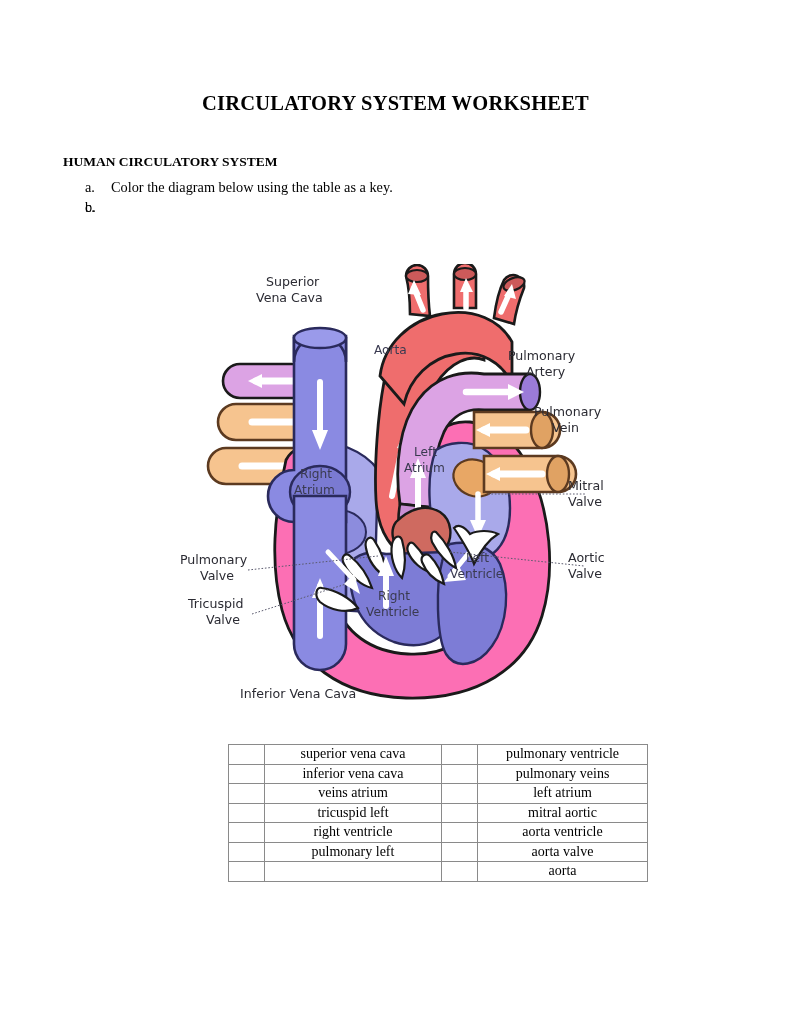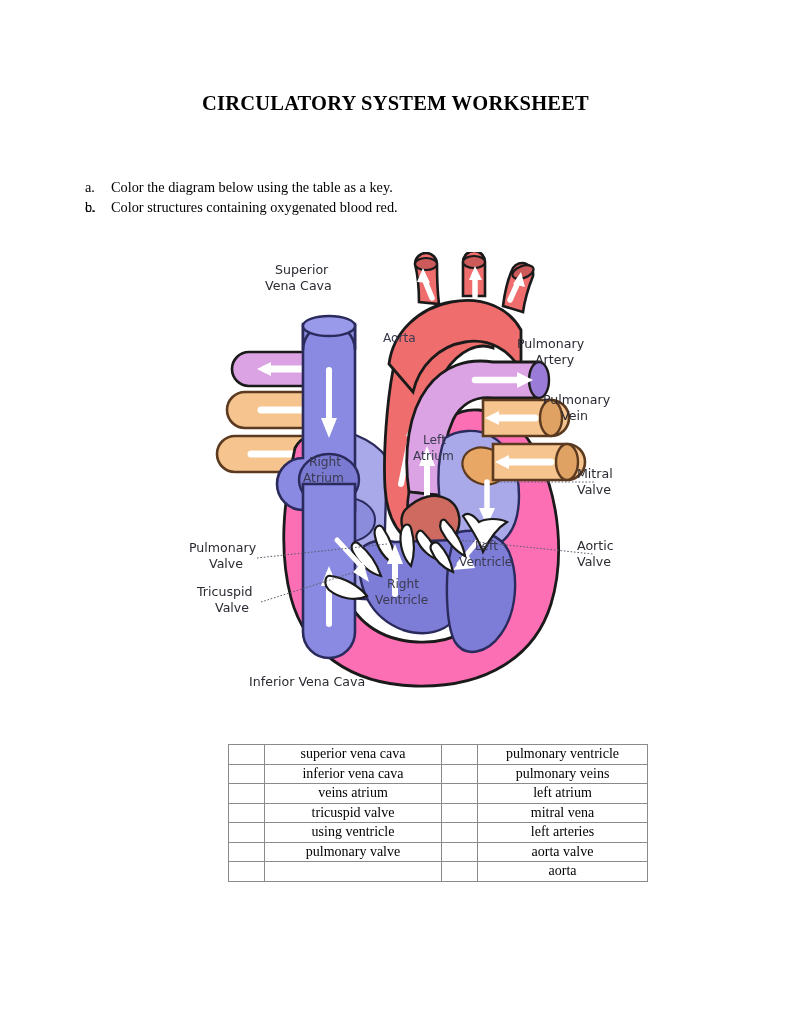--- a/index.html
+++ b/index.html
@@ -52,24 +52,23 @@
     padding-left: 48px;
   }
   .instructions li .marker {
     position: absolute;
     left: 22px;
     top: 0;
   }
   .diagram-wrap {
     position: absolute;
     left: 178px;
-    top: 252px;
+    top: 264px;
     width: 436px;
     height: 456px;
-    margin-left: 9px;
   }
   .diagram-wrap svg { display: block; }
 
   .key-table {
     position: absolute;
     left: 228px;
     top: 744px;
     border-collapse: collapse;
     table-layout: fixed;
   }
@@ -104,32 +103,32 @@
     fill: none;
   }
 </style>
 </head>
 <body>
 
 <div class="page">
 
   <div class="doc-title">CIRCULATORY SYSTEM WORKSHEET</div>
 
+  <div class="section-heading">HUMAN CIRCULATORY SYSTEM</div>
 
   <ul class="instructions">
     <li>
       <span class="marker">a.</span>
       <span>Color the diagram below using the table as a key.</span>
     </li>
     <li>
       <span class="marker">b.</span>
     </li>
     <li>
       <span class="marker">c.</span>
-      <span>Color structures containing oxygenated blood red.</span>
     </li>
   </ul>
 
   <div class="diagram-wrap">
     <svg width="436" height="456" viewBox="0 0 436 456" xmlns="http://www.w3.org/2000/svg">
       <defs>
         <marker id="arrowhead-w" markerWidth="6" markerHeight="6" refX="3" refY="3" orient="auto">
           <path d="M0,0 L6,3 L0,6 Z" fill="#ffffff"></path>
         </marker>
         <g id="tube-arrow"></g>
@@ -394,33 +393,33 @@
         <td class="term-right">pulmonary veins</td>
       </tr>
       <tr>
         <td class="swatch"></td>
         <td class="term-left">veins atrium</td>
         <td class="swatch"></td>
         <td class="term-right">left atrium</td>
       </tr>
       <tr>
         <td class="swatch"></td>
-        <td class="term-left">tricuspid valve</td>
-        <td class="swatch"></td>
-        <td class="term-right">mitral vena</td>
-      </tr>
-      <tr>
-        <td class="swatch"></td>
-        <td class="term-left">using ventricle</td>
-        <td class="swatch"></td>
-        <td class="term-right">left arteries</td>
-      </tr>
-      <tr>
-        <td class="swatch"></td>
-        <td class="term-left">pulmonary valve</td>
+        <td class="term-left">tricuspid left</td>
+        <td class="swatch"></td>
+        <td class="term-right">mitral aortic</td>
+      </tr>
+      <tr>
+        <td class="swatch"></td>
+        <td class="term-left">right ventricle</td>
+        <td class="swatch"></td>
+        <td class="term-right">aorta ventricle</td>
+      </tr>
+      <tr>
+        <td class="swatch"></td>
+        <td class="term-left">pulmonary left</td>
         <td class="swatch"></td>
         <td class="term-right">aorta valve</td>
       </tr>
       <tr>
         <td class="swatch"></td>
         <td class="term-left"></td>
         <td class="swatch"></td>
         <td class="term-right">aorta</td>
       </tr>
     </tbody>

